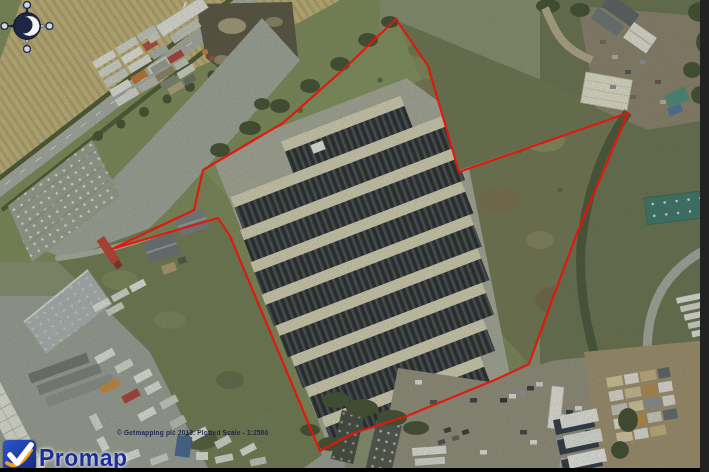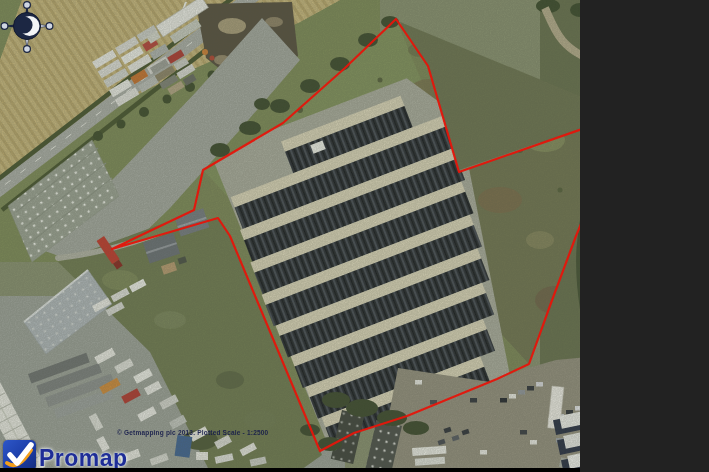--- a/index.html
+++ b/index.html
@@ -1,16 +1,16 @@
 <!DOCTYPE html>
 <html><head>
 <meta charset="utf-8">
 <style>
   html,body{margin:0;padding:0;background:#222;}
-  #stage{position:relative;width:580px;height:472px;overflow:hidden;
+  #stage{position:relative;width:700px;height:472px;overflow:hidden;
          font-family:"Liberation Sans",sans-serif;background:#fde047;}
   #stage svg{position:absolute;left:0;top:0;}
   .overlay{position:absolute;}
   #compass{left:2px;top:0px;width:54px;height:54px;}
   #logo{left:3px;bottom:1px;display:flex;align-items:flex-end;}
   #logo .tile{width:33px;height:31px;border-radius:5px;
       background:linear-gradient(135deg,#2d57c8 0%,#1c3da8 55%,#142c7a 100%);
       box-shadow:0 0 2px rgba(0,0,0,.55);position:relative;}
   #logo .word{font-size:23px;font-weight:800;letter-spacing:.5px;
       color:#1f2d96;margin:0 0 1px 3px;line-height:1;

